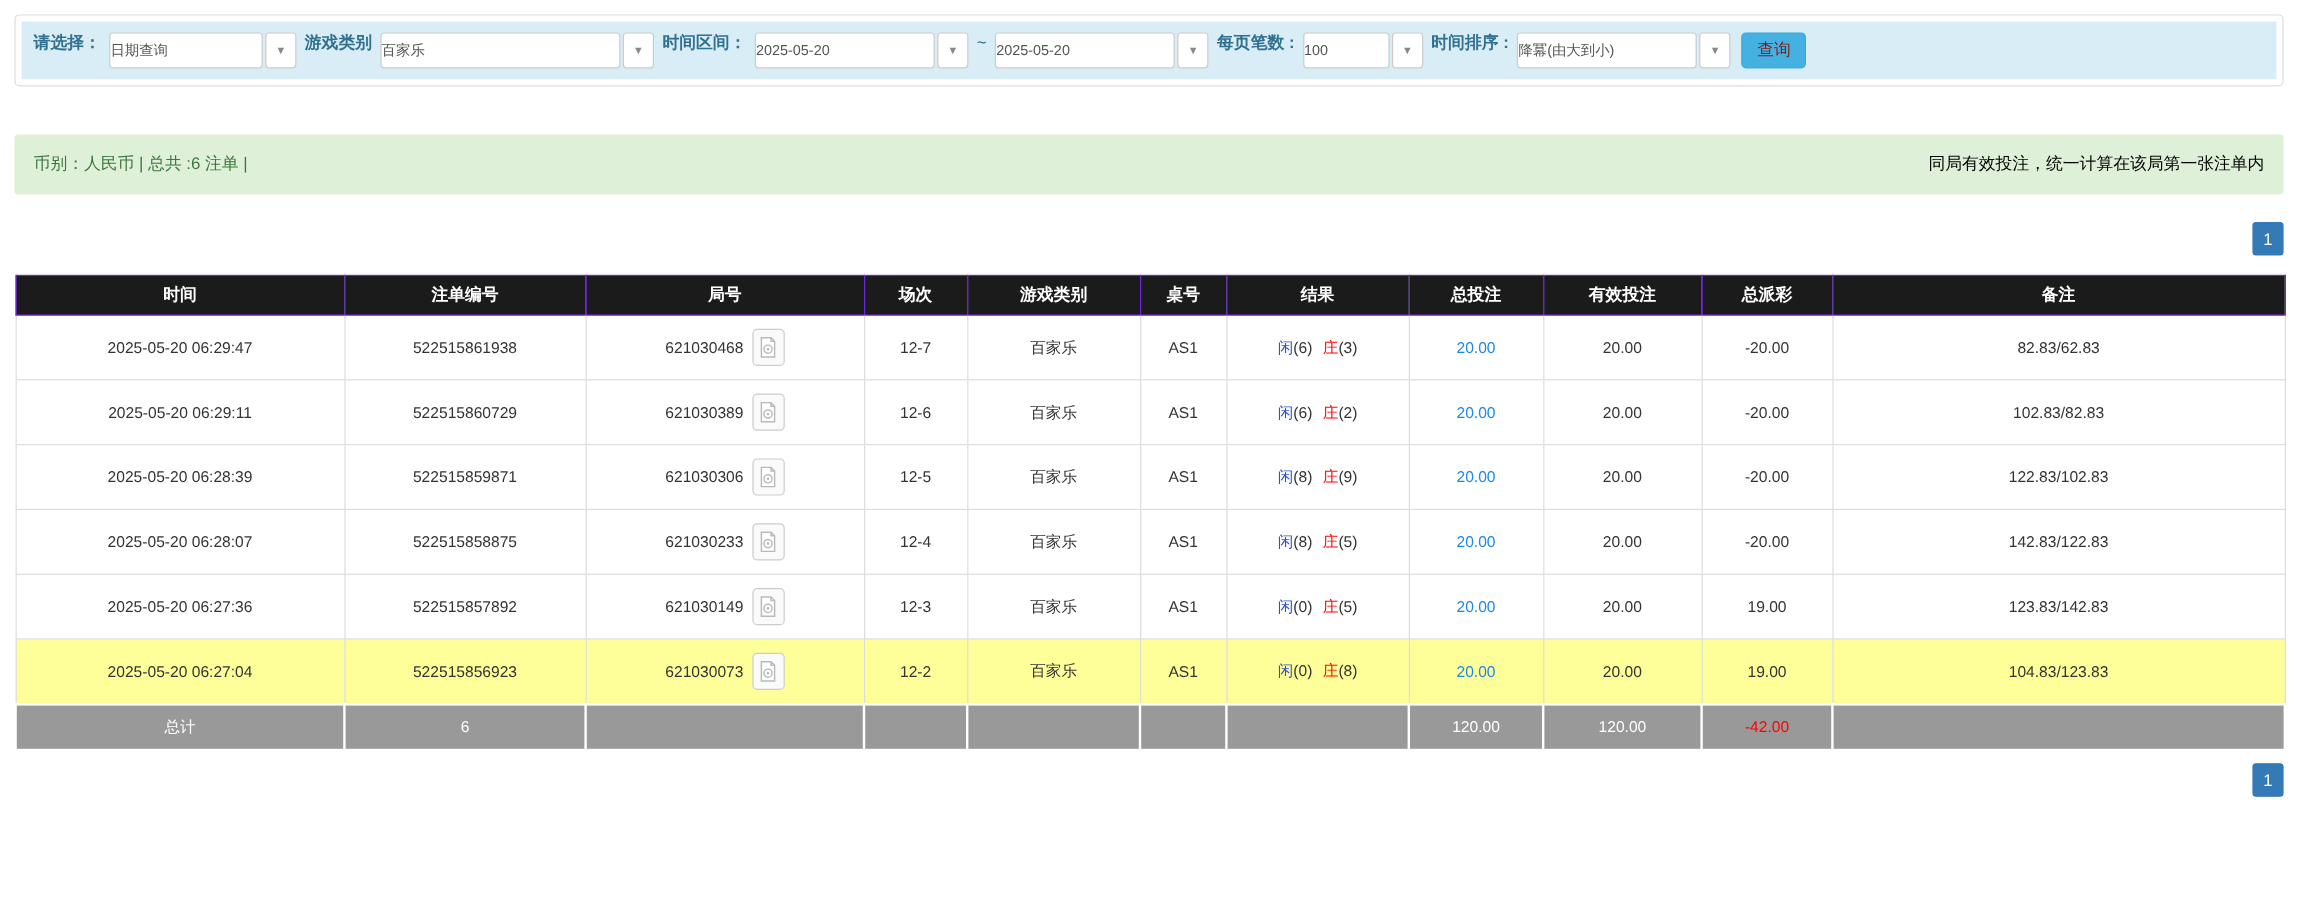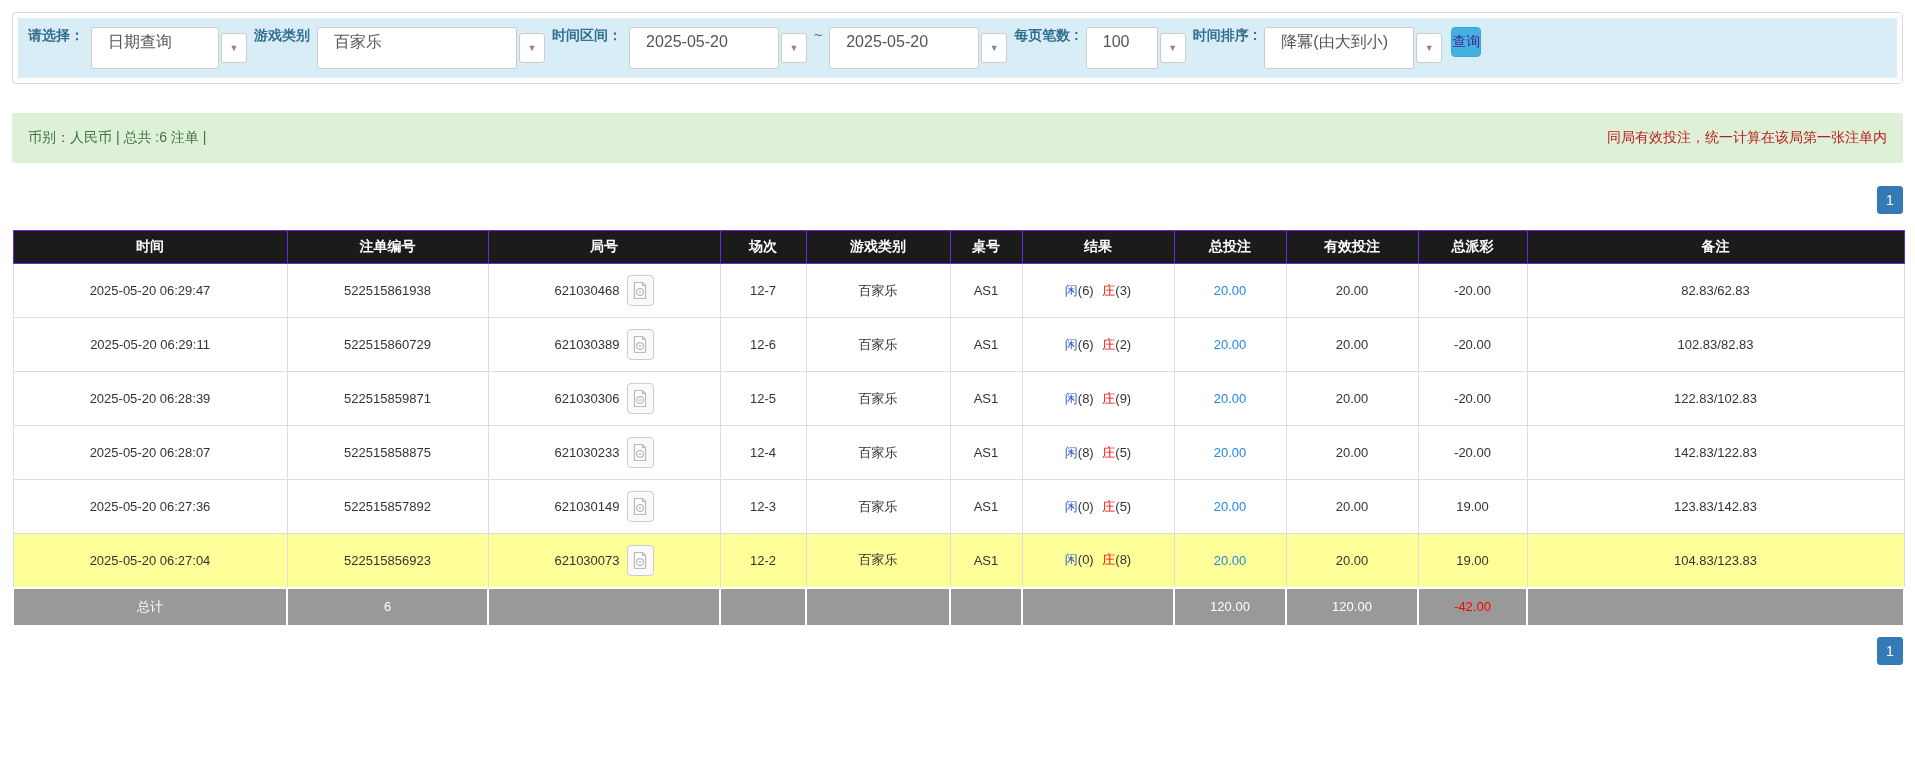--- a/index.html
+++ b/index.html
@@ -12,33 +12,33 @@
   html,body{width:1915px;height:770px;overflow:hidden;background:#fff;
     font-family:"Liberation Sans","DejaVu Sans",sans-serif;color:#333;}
   .page{padding:12px 12px 0 12px;}
   h1.title{font-size:21px;font-weight:normal;color:#333;margin:2px 0 14px 2px;}
 
   
   .filter-panel{border:1px solid #ddd;border-radius:4px;padding:5px;background:#fff;}
   .filter-bar{background:var(--panel-blue,#d9edf7);padding:9px 10px;display:flex;gap:7px;}
   .flabel{font-weight:bold;color:var(--label-blue,#31708f);font-size:14px;white-space:nowrap;}
   .ctl{display:flex;align-items:center;gap:2px;}
-  .box{background:#fff;border:1px solid #ccc;border-radius:3px;height:42px;line-height:28px;
-    padding:0 16px;font-size:16px;color:#555;}
+  .box{background:#fff;border:1px solid #ccc;border-radius:3px;height:30px;line-height:28px;
+    padding:0 0;font-size:12px;color:#555;}
   .caret-box{background:#fff;border:1px solid #ccc;border-radius:3px;height:30px;width:26px;
     display:flex;align-items:center;justify-content:center;color:#888;font-size:9px;cursor:pointer;}
   .tilde{color:#31708f;font-size:14px;}
-  .btn-query{background:var(--button-blue,#45b1e0);color:#4c1d95;border:1px solid #39a8dc;border-radius:4px;
-    height:30px;padding:0 0;font-size:14px;cursor:pointer;margin-left:2px;}
+  .btn-query{background:var(--button-blue,#45b1e0);color:#7f1d1d;border:1px solid #39a8dc;border-radius:4px;
+    height:30px;padding:0 12px;font-size:14px;cursor:pointer;margin-left:2px;}
 
   
-  .summary-bar{margin-top:29px;background:var(--green-bg,#dff0d8);border-radius:3px;height:50px;
+  .summary-bar{margin-top:40px;background:var(--green-bg,#dff0d8);border-radius:3px;height:50px;
     display:flex;align-items:center;justify-content:space-between;padding:0 16px;}
   .summary-left{color:var(--green-text,#3c763d);font-size:14px;}
-  .summary-right{color:#b91c1c;font-size:14px;}
+  .summary-right{color:#000000;font-size:14px;}
 
   
   .pager{display:flex;justify-content:flex-end;}
   .pager.top{margin-top:23px;margin-bottom:16px;}
   .pager.bottom{margin-top:10px;}
   .page-btn{display:inline-flex;align-items:center;justify-content:center;width:26px;height:28px;
     background:var(--pager-blue,#337ab7);border:1px solid #337ab7;border-radius:3px;color:#fff;
     font-size:14px;cursor:pointer;}
 
   

